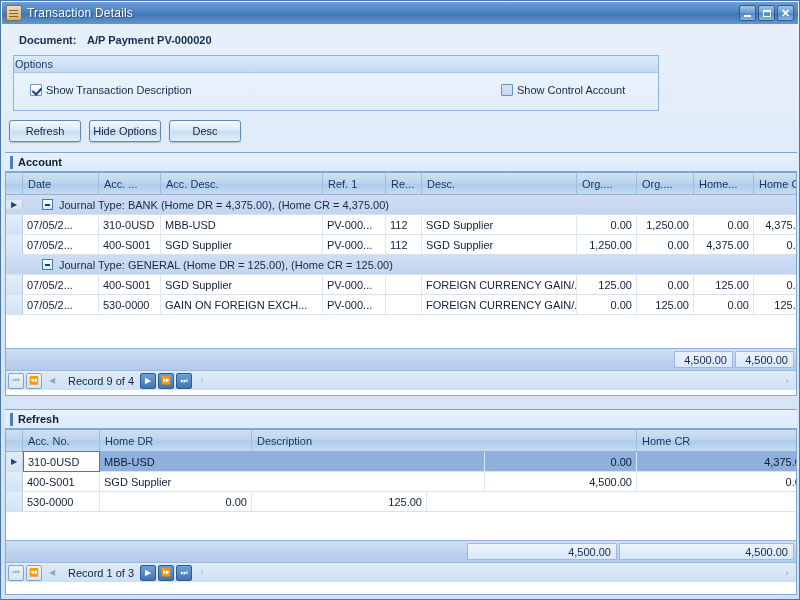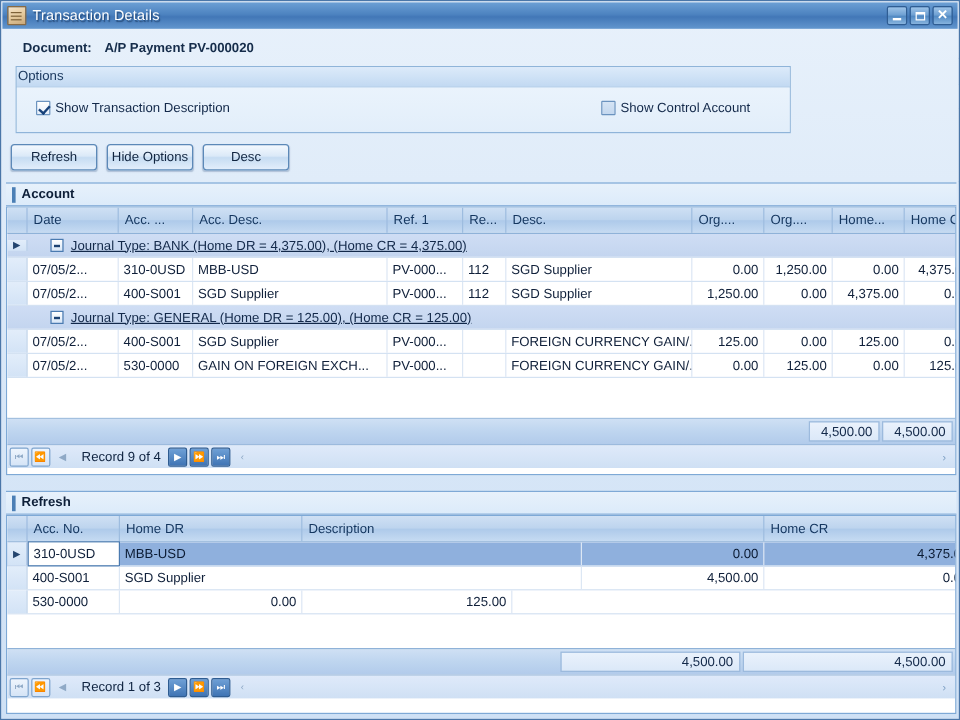--- a/index.html
+++ b/index.html
@@ -221,21 +221,21 @@
     width: 11px; height: 11px;
     border: 1px solid #4a7ab0;
     background: linear-gradient(180deg,#ffffff 0%, #d7e6f7 100%);
     margin-left: 19px; margin-right: 6px;
     position: relative; flex: 0 0 auto;
   }
   .group-toggle::after {
     content:""; position:absolute; left:2px; top:4px;
     width:5px; height:2px; background:#1c4272;
   }
-  .group-text { font-size: 11px; color: #13294a; text-decoration: underline; }
+  .group-text { font-size: 11px; color: #13294a; }
 
   
   .grid-footer {
     display: flex; height: 22px;
     background: linear-gradient(180deg,#cfe0f4 0%, #bed5ef 50%, #b2cbeb 100%);
     border-top: 1px solid #8fb2d8;
     align-items: center;
   }
   .foot-spacer { flex: 1 1 auto; }
   .foot-cell {

